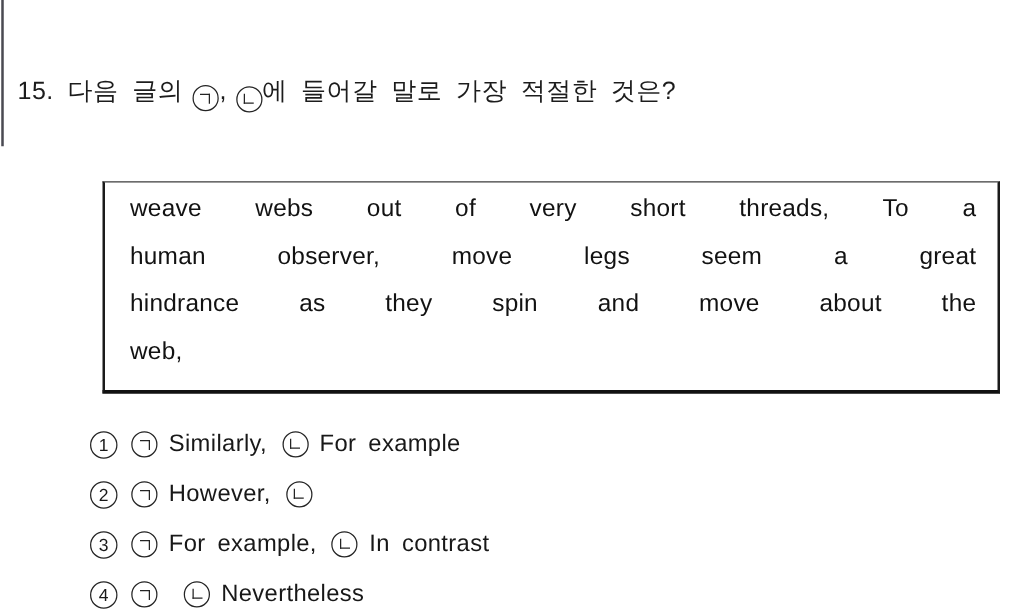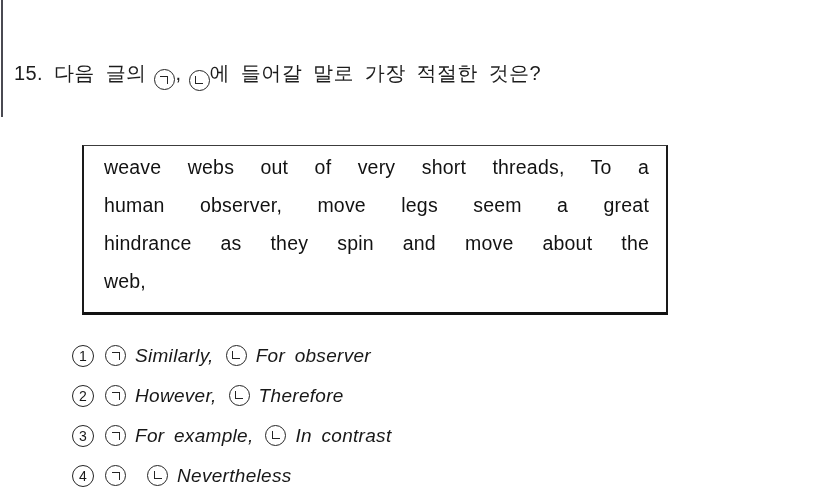--- a/index.html
+++ b/index.html
@@ -28,21 +28,21 @@
     display:block;width:8px;height:8px;box-sizing:border-box;
     border-top:1.7px solid #242424;border-right:1.7px solid #242424;
     margin-top:1px;
   }
   .nieun-shape{
     display:block;width:8px;height:8px;box-sizing:border-box;
     border-left:1.7px solid #242424;border-bottom:1.7px solid #242424;
     margin-bottom:1px;
   }
   .passage-box{
-    position:absolute;left:82px;top:145px;width:586px;height:170px;
+    position:absolute;left:82px;top:145px;width:718px;height:170px;
     box-sizing:border-box;background:#fff;
     border-top:1px solid #3c3c3c;
     border-left:2px solid #1a1a1a;
     border-right:2px solid #1a1a1a;
     border-bottom:3px solid #111111;
     padding:2px 17px 0 20px;
   }
   .passage-line{
     font-size:19.5px;line-height:38px;color:#121212;
     text-align:justify;text-align-last:justify;
@@ -58,21 +58,21 @@
   }
   .num-badge{
     display:inline-flex;align-items:center;justify-content:center;
     width:22px;height:22px;border:1.5px solid #242424;border-radius:50%;
     box-sizing:border-box;font-size:14px;line-height:1;color:#181818;
     flex:0 0 auto;
   }
   .option-row .sym-circle{flex:0 0 auto;margin:0 9px 0 11px;}
   .option-row .sym-circle.second{margin-left:12px;}
   .option-text{
-    display:inline-block;letter-spacing:0.3px;word-spacing:4px;white-space:nowrap;font-style:italic;
+    display:inline-block;letter-spacing:0.3px;word-spacing:4px;white-space:nowrap;
   }
 </style>
 </head>
 <body>
 
 <div class="edge-line"></div>
 
 <div class="question-title">
   <span class="seg">15. 다음 글의</span><span class="sym-circle title-sym">
       <i class="giyeok-shape"></i>
@@ -92,33 +92,32 @@
 
   <div class="option-row">
     <span class="num-badge">1</span>
     <span class="sym-circle">
         <i class="giyeok-shape"></i>
       </span>
     <span class="option-text">Similarly,</span>
     <span class="sym-circle second">
         <i class="nieun-shape"></i>
       </span>
-    <span class="option-text">For observer</span>
+    <span class="option-text">For example</span>
   </div>
 
   <div class="option-row">
     <span class="num-badge">2</span>
     <span class="sym-circle">
         <i class="giyeok-shape"></i>
       </span>
     <span class="option-text">However,</span>
     <span class="sym-circle second">
         <i class="nieun-shape"></i>
       </span>
-    <span class="option-text">Therefore</span>
   </div>
 
   <div class="option-row">
     <span class="num-badge">3</span>
     <span class="sym-circle">
         <i class="giyeok-shape"></i>
       </span>
     <span class="option-text">For example,</span>
     <span class="sym-circle second">
         <i class="nieun-shape"></i>

